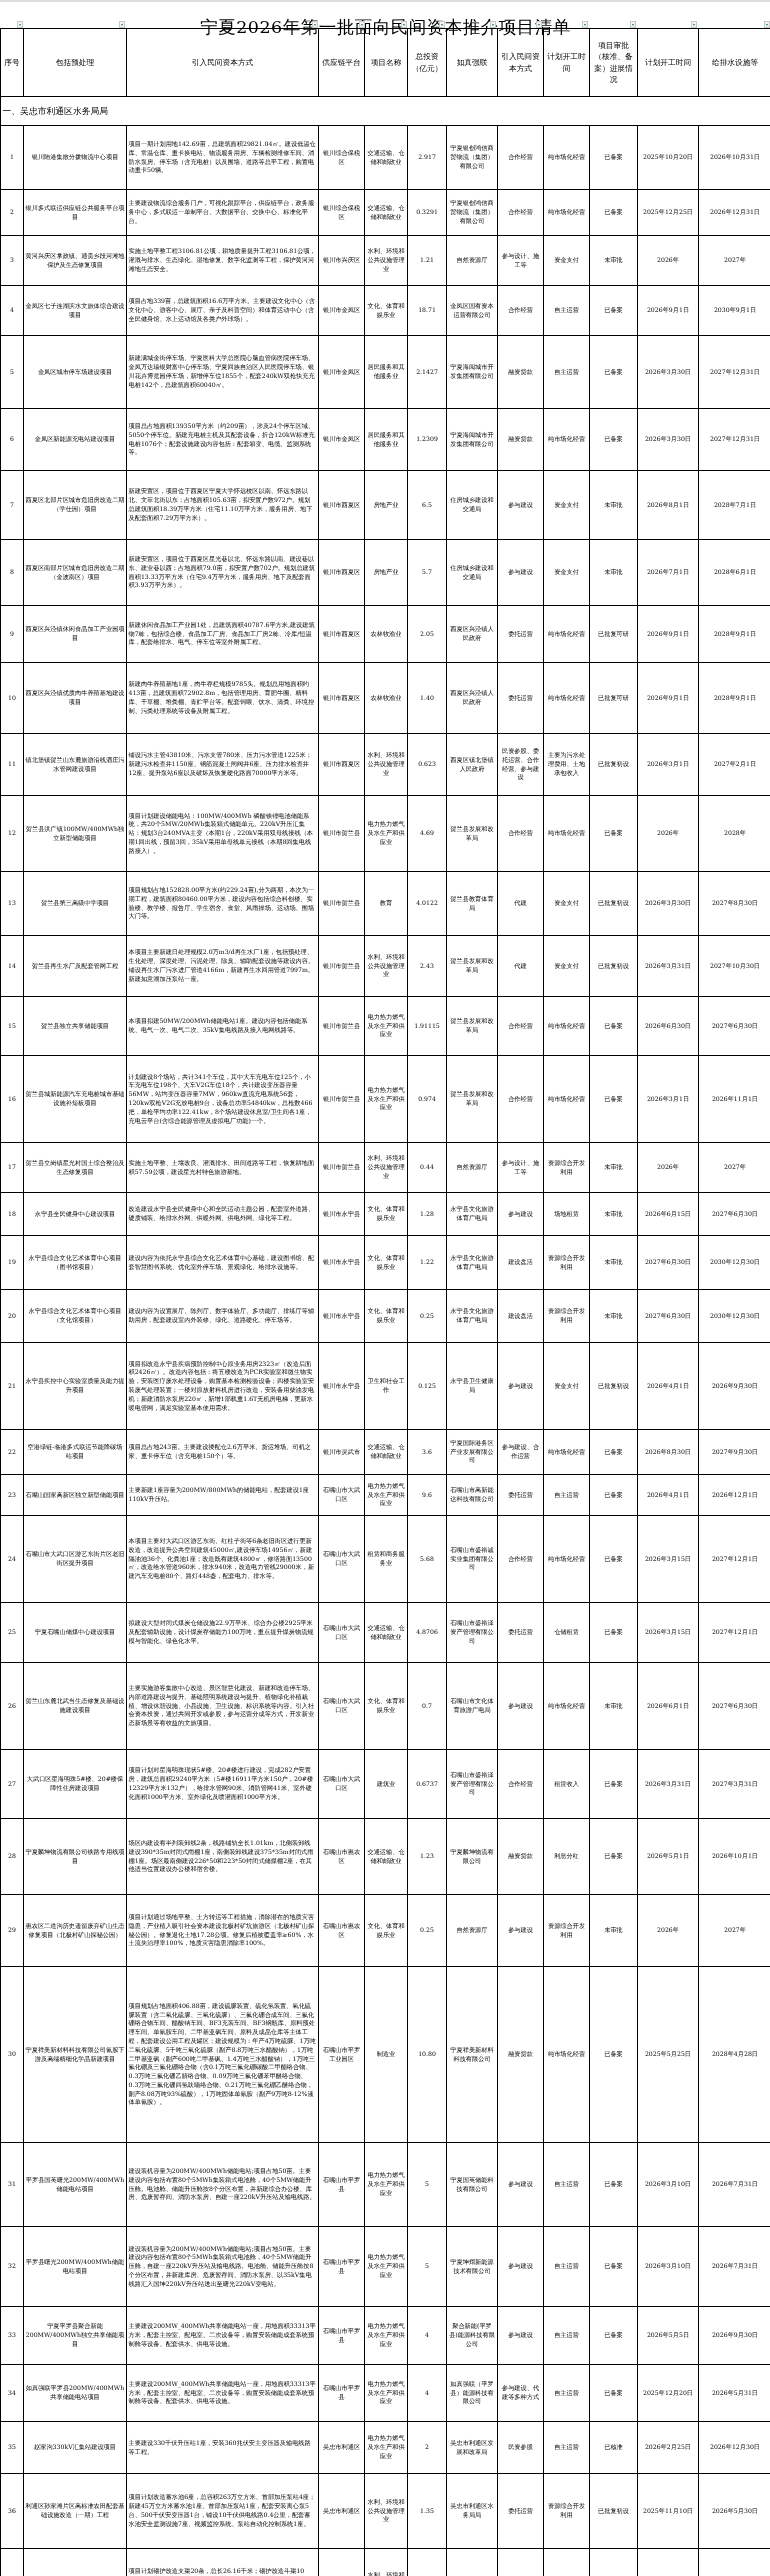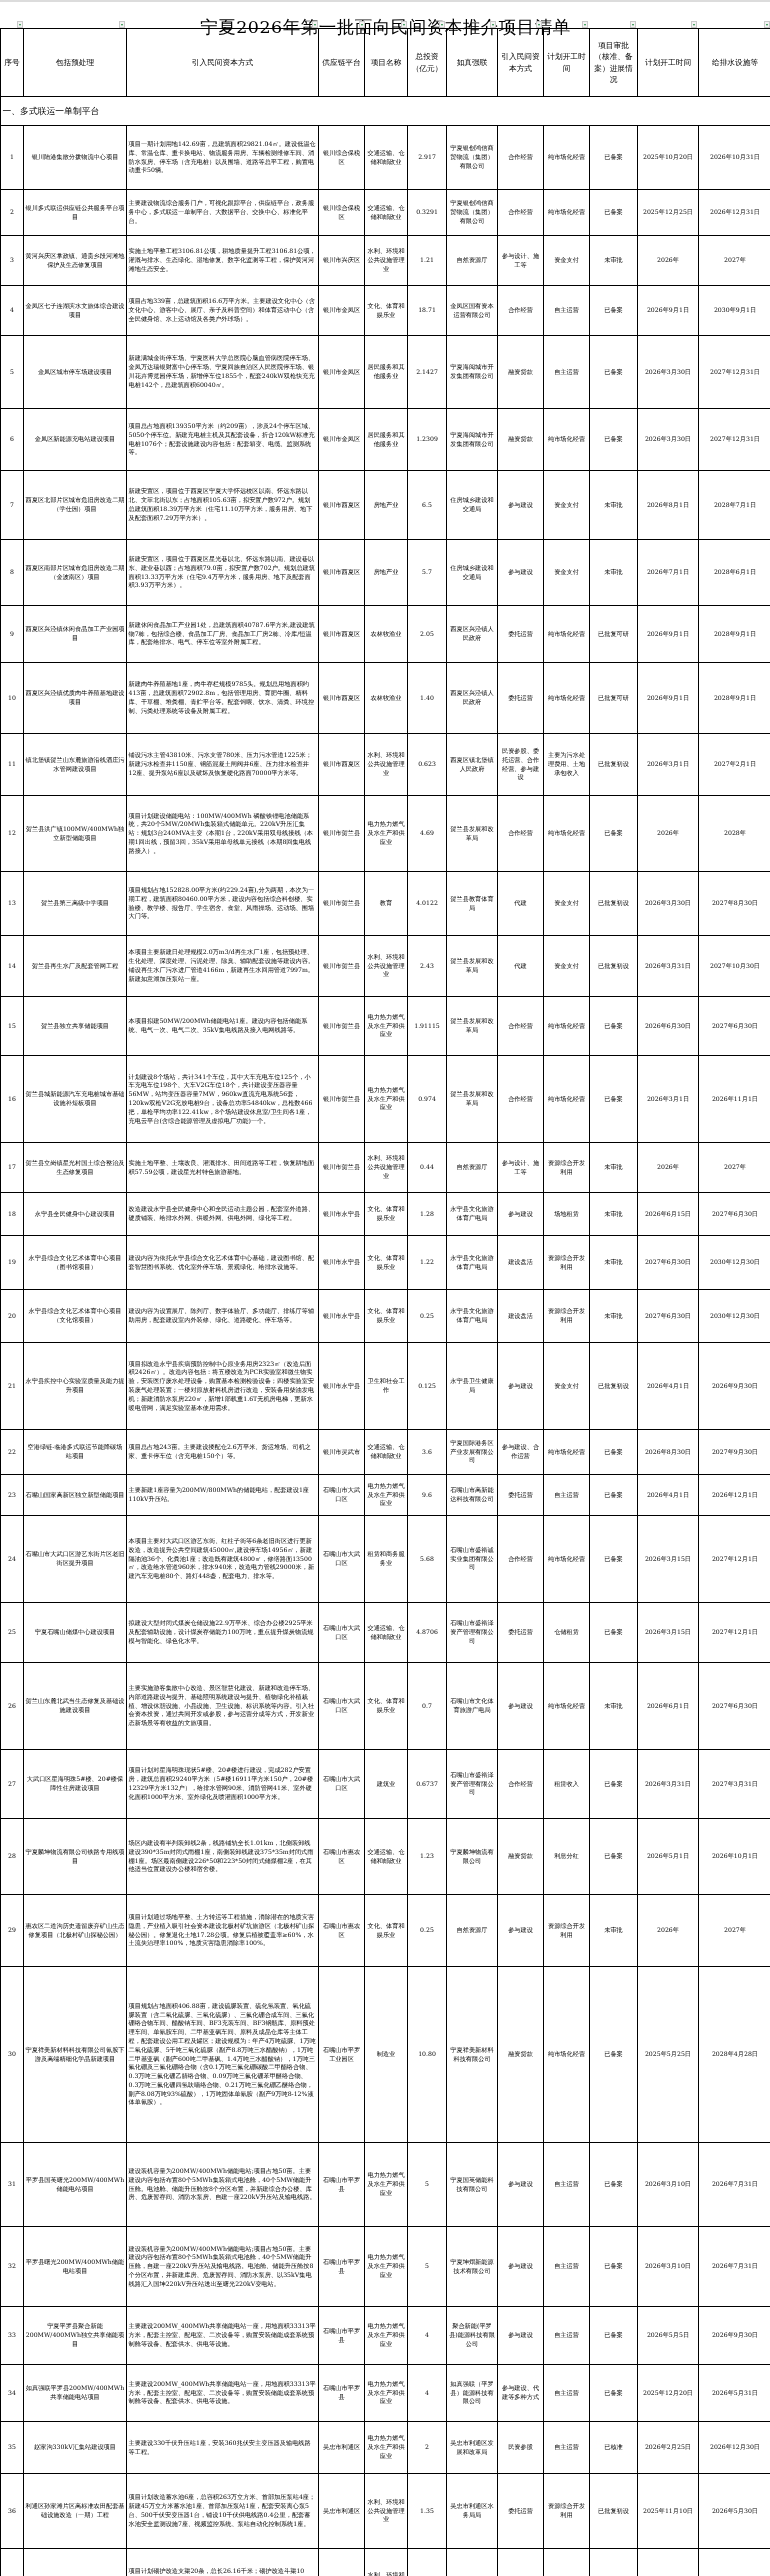--- a/index.html
+++ b/index.html
@@ -65,21 +65,21 @@
       <th>如真强联</th>
       <th>引入民间资本方式</th>
       <th>计划开工时间</th>
       <th>项目审批（核准、备案）进展情况</th>
       <th>计划开工时间</th>
       <th>给排水设施等</th>
     </tr>
   </thead>
   <tbody id="tbody">
     <tr class="section-row">
-      <td colspan="12">一、多式联运一单制平台</td>
+      <td colspan="12">一、吴忠市利通区水务局局</td>
     </tr>
   <tr style="height: 64px;">
     <td class="c seq">1</td>
     <td class="c">银川陆港集散分拨物流中心项目</td>
     <td class="l">项目一期计划用地142.69亩，总建筑面积29821.04㎡。建设低温仓库、常温仓库、重卡换电站、物流服务用房、车辆检测维修车间、消防水泵房、停车场（含充电桩）以及围墙、道路等总平工程，购置电动重卡50辆。</td>
     <td class="c">银川综合保税区</td>
     <td class="c">交通运输、仓储和邮政业</td>
     <td class="c">2.917</td>
     <td class="c">宁夏银创鸿信商贸物流（集团）有限公司</td>
     <td class="c">合作经营</td>

